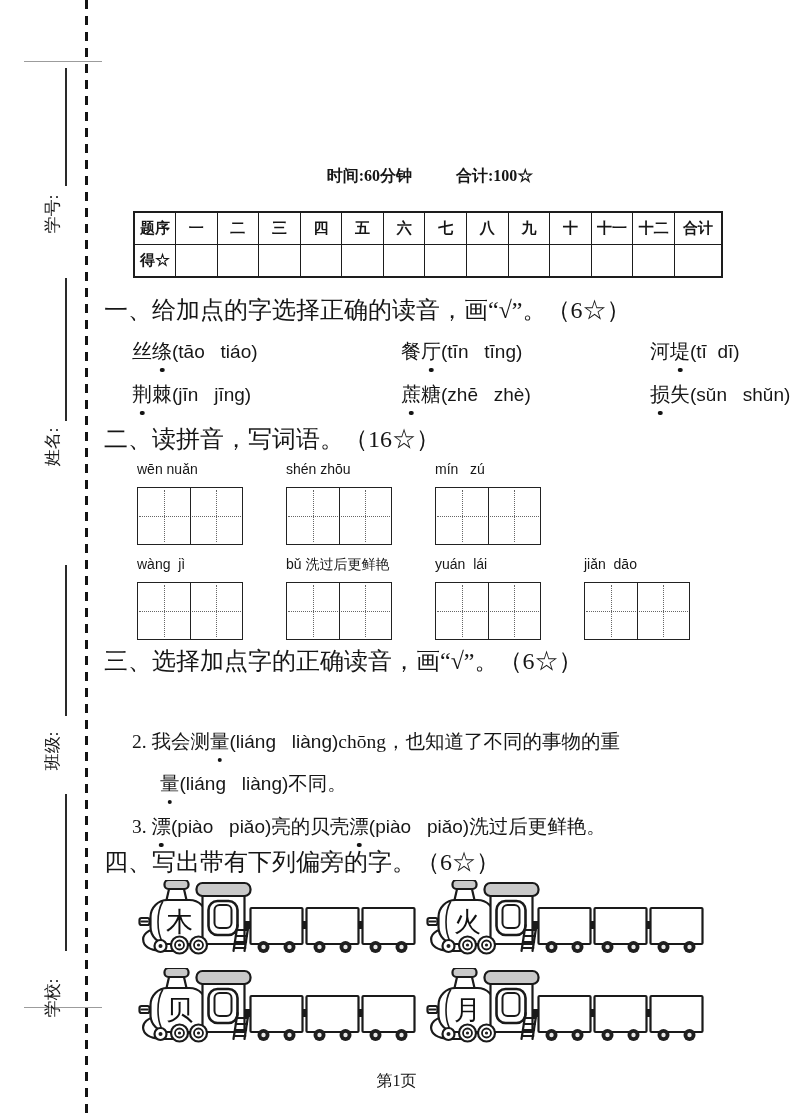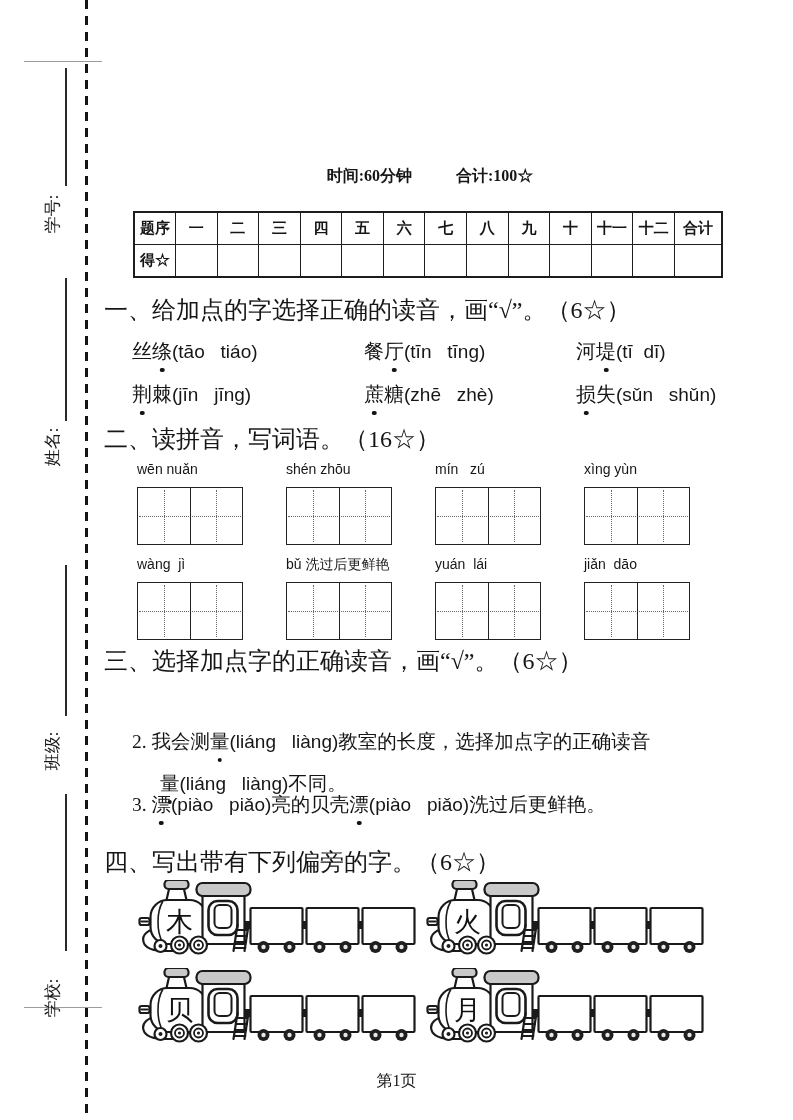--- a/index.html
+++ b/index.html
@@ -33,21 +33,21 @@
 
   
   .sec-head{position:absolute;left:104px;font-size:24px;white-space:nowrap;}
   .sent{position:absolute;font-size:19.5px;white-space:nowrap;}
   .latin{font-family:"Liberation Sans",sans-serif;font-size:19px;white-space:pre;}
   .dot{position:relative;display:inline-block;}
   .dot::after{content:"";position:absolute;left:50%;bottom:-7px;transform:translateX(-50%);
     width:4.5px;height:4.5px;border-radius:50%;background:#141414;}
 
   
-  .s1row{position:absolute;left:132px;display:flex;font-size:20px;white-space:nowrap;}
+  .s1row{position:absolute;left:132px;display:flex;font-size:20px;white-space:nowrap;gap:37px;}
   .s1row .it0{width:232px;}
   .s1row .it1{width:212px;}
 
   
   .pyrow{position:absolute;left:137px;display:flex;gap:42px;}
   .pyblock{width:107px;}
   .pylabel{height:26px;text-align:left;font-family:"Liberation Sans",sans-serif;
     font-size:14px;white-space:pre;}
   .tzg{position:relative;width:104px;height:56px;border:1.7px solid #222;background:#fff;}
   .tzg .mid{position:absolute;left:50%;top:0;bottom:0;width:0;border-left:1.7px solid #222;}
@@ -225,29 +225,20 @@
     </div>
     <div class="pyblock">
       <div class="pylabel">mín   zú</div>
       <div class="tzg">
           <i class="v25"></i>
           <i class="v75"></i>
           <i class="h50"></i>
           <i class="mid"></i>
         </div>
     </div>
-    <div class="pyblock">
-      <div class="pylabel">xìng yùn</div>
-      <div class="tzg">
-          <i class="v25"></i>
-          <i class="v75"></i>
-          <i class="h50"></i>
-          <i class="mid"></i>
-        </div>
-    </div>
   </div>
   <div class="pyrow" style="top:556px">
     <div class="pyblock">
       <div class="pylabel">wàng  jì</div>
       <div class="tzg">
           <i class="v25"></i>
           <i class="v75"></i>
           <i class="h50"></i>
           <i class="mid"></i>
         </div>
@@ -276,26 +267,26 @@
           <i class="v25"></i>
           <i class="v75"></i>
           <i class="h50"></i>
           <i class="mid"></i>
         </div>
     </div>
   </div>
 
   <div class="sec-head" style="top:645px">三、选择加点字的正确读音，画“√”。（6☆）</div>
   <div class="sent" style="left:132px;top:728px">
-    <span>2. 我会测</span><span class="dot">量</span><span class="latin">(liáng   liàng)</span><span>教室的长度，选择加点字的正确读音</span>
+    <span>2. 我会测</span><span class="dot">量</span><span class="latin">(liáng   liàng)</span><span>chōng，也知道了不同的事物的重</span>
   </div>
   <div class="sent" style="left:160px;top:770px">
     <span class="dot">量</span><span class="latin">(liáng   liàng)</span><span>不同。</span>
   </div>
-  <div class="sent" style="left:132px;top:791px">
+  <div class="sent" style="left:132px;top:813px">
     <span>3. </span><span class="dot">漂</span><span class="latin">(piào   piǎo)</span><span>亮的贝壳</span><span class="dot">漂</span><span class="latin">(piào   piǎo)</span><span>洗过后更鲜艳。</span>
   </div>
 
   <div class="sec-head" style="top:846px">四、写出带有下列偏旁的字。（6☆）</div>
 
   <div class="train-cell" style="left:136px;top:880px">
     <svg viewBox="0 0 280 84">
       <use href="#loco"></use>
       <text class="loco-char" x="41" y="51" text-anchor="middle">木</text>
     </svg>

